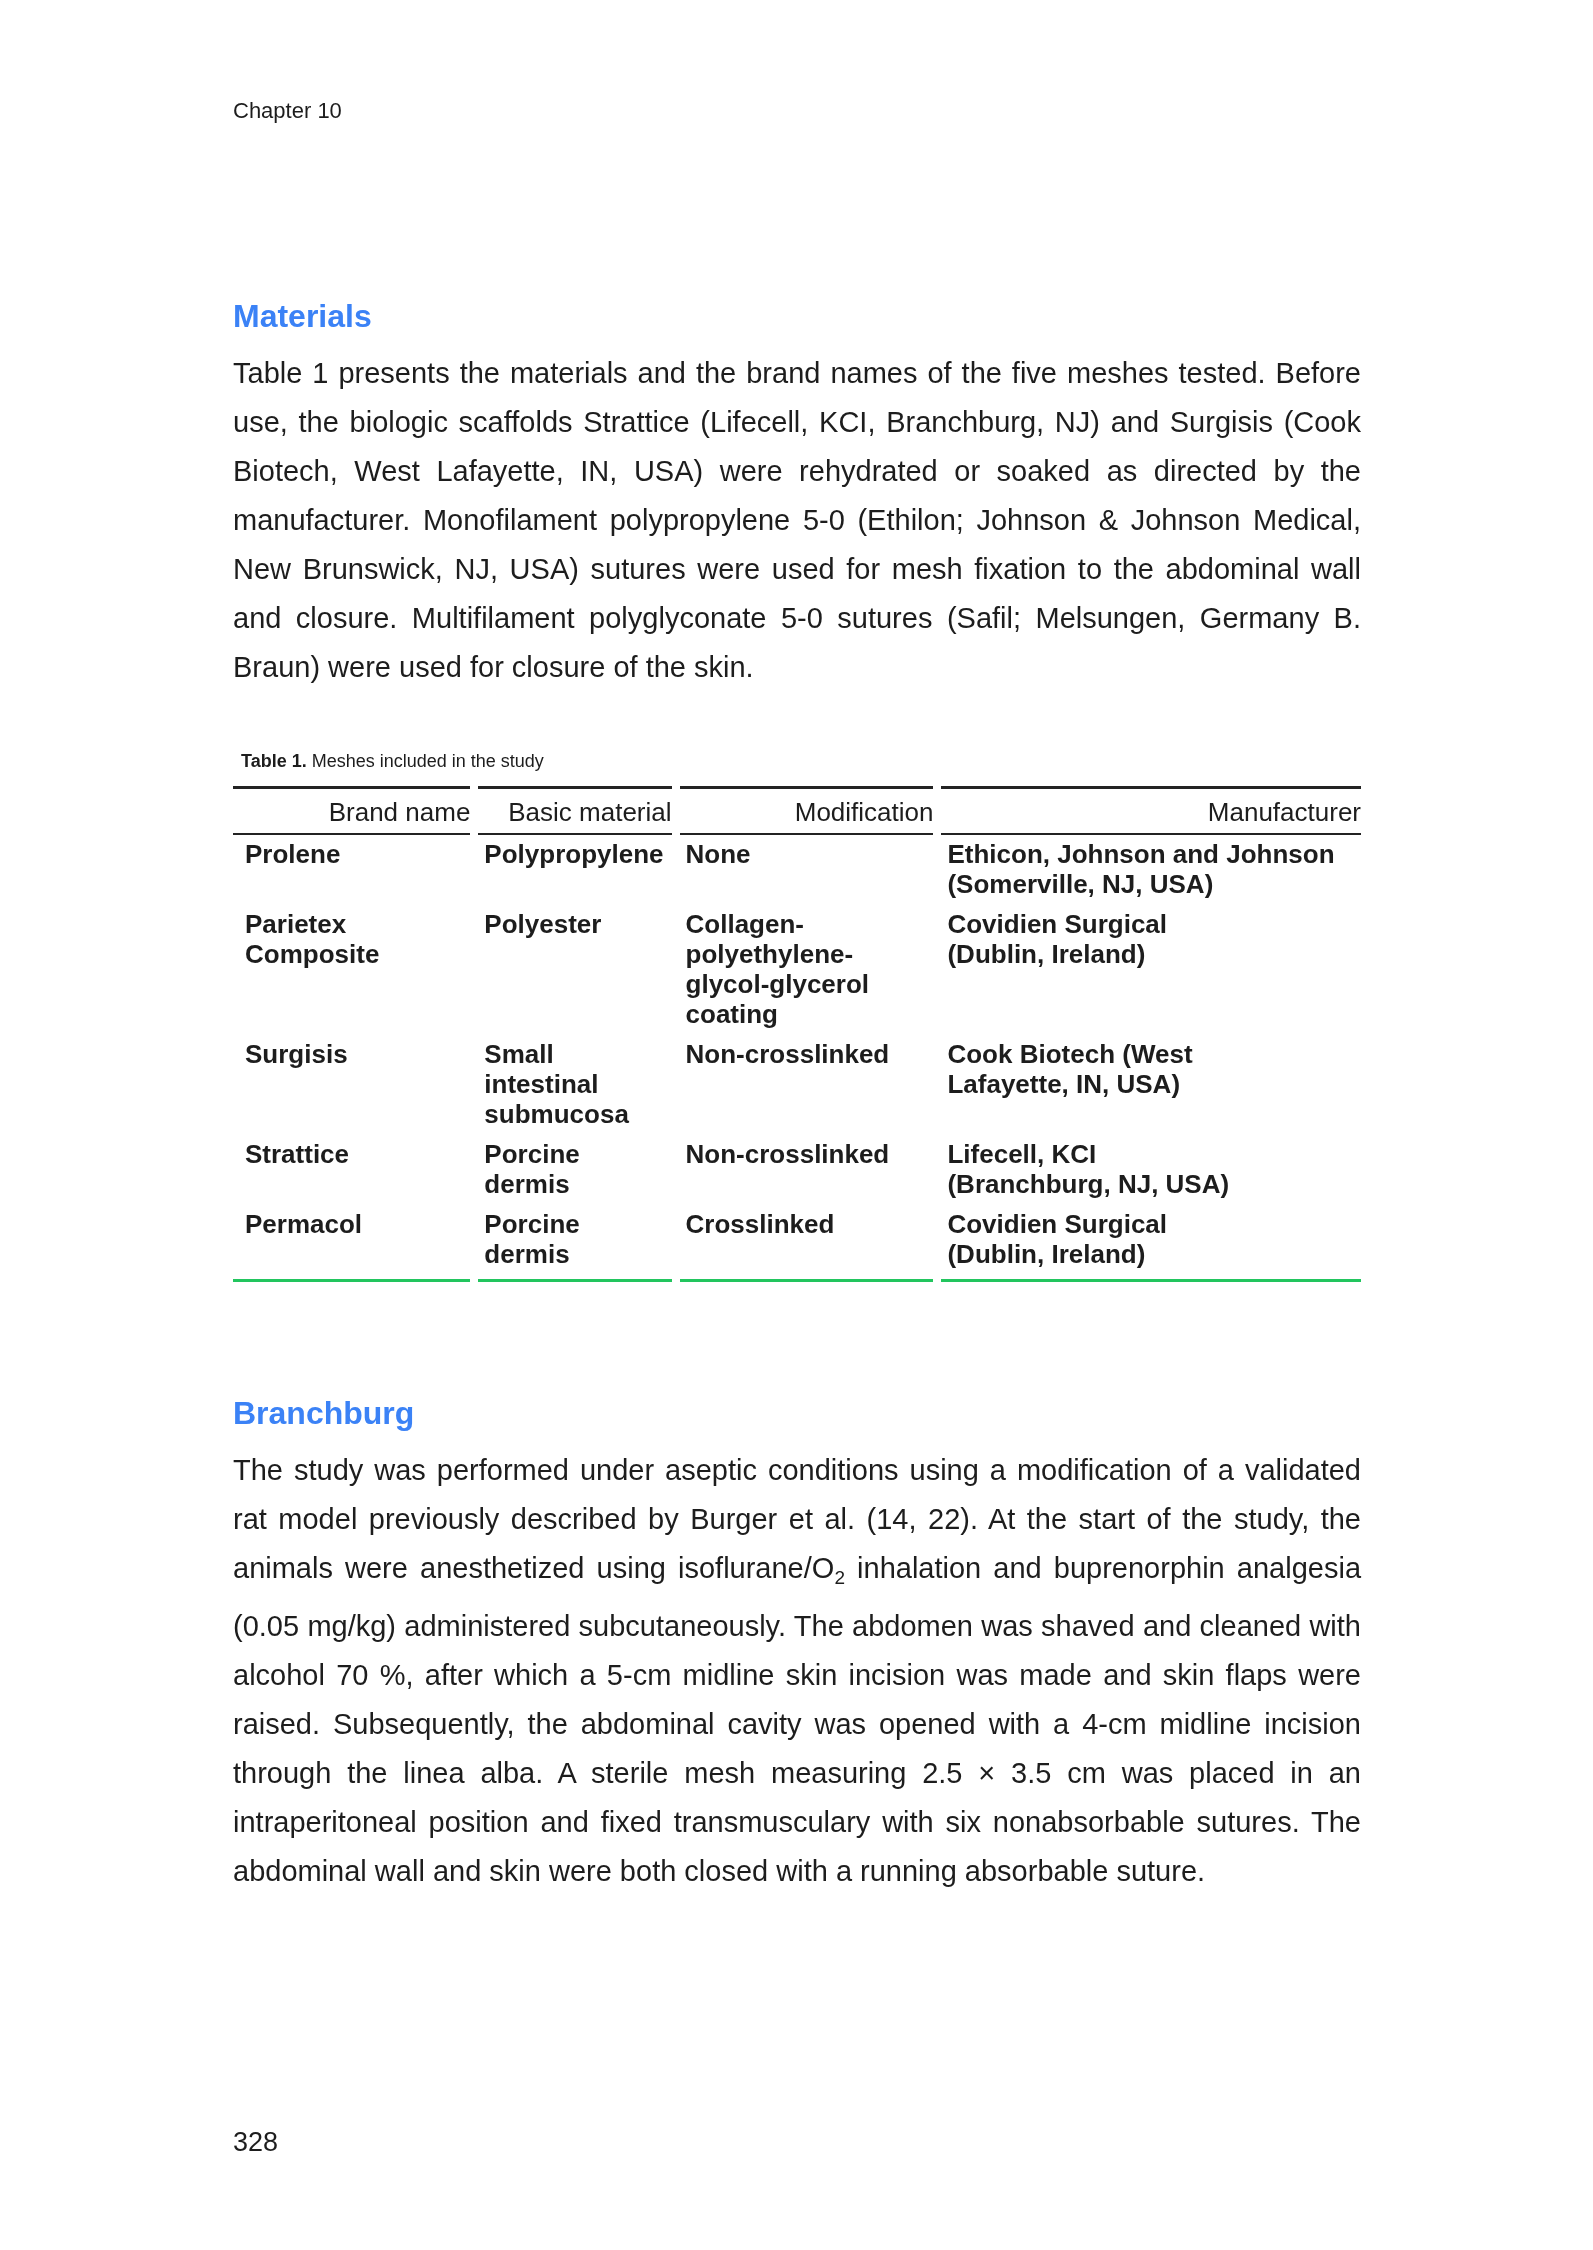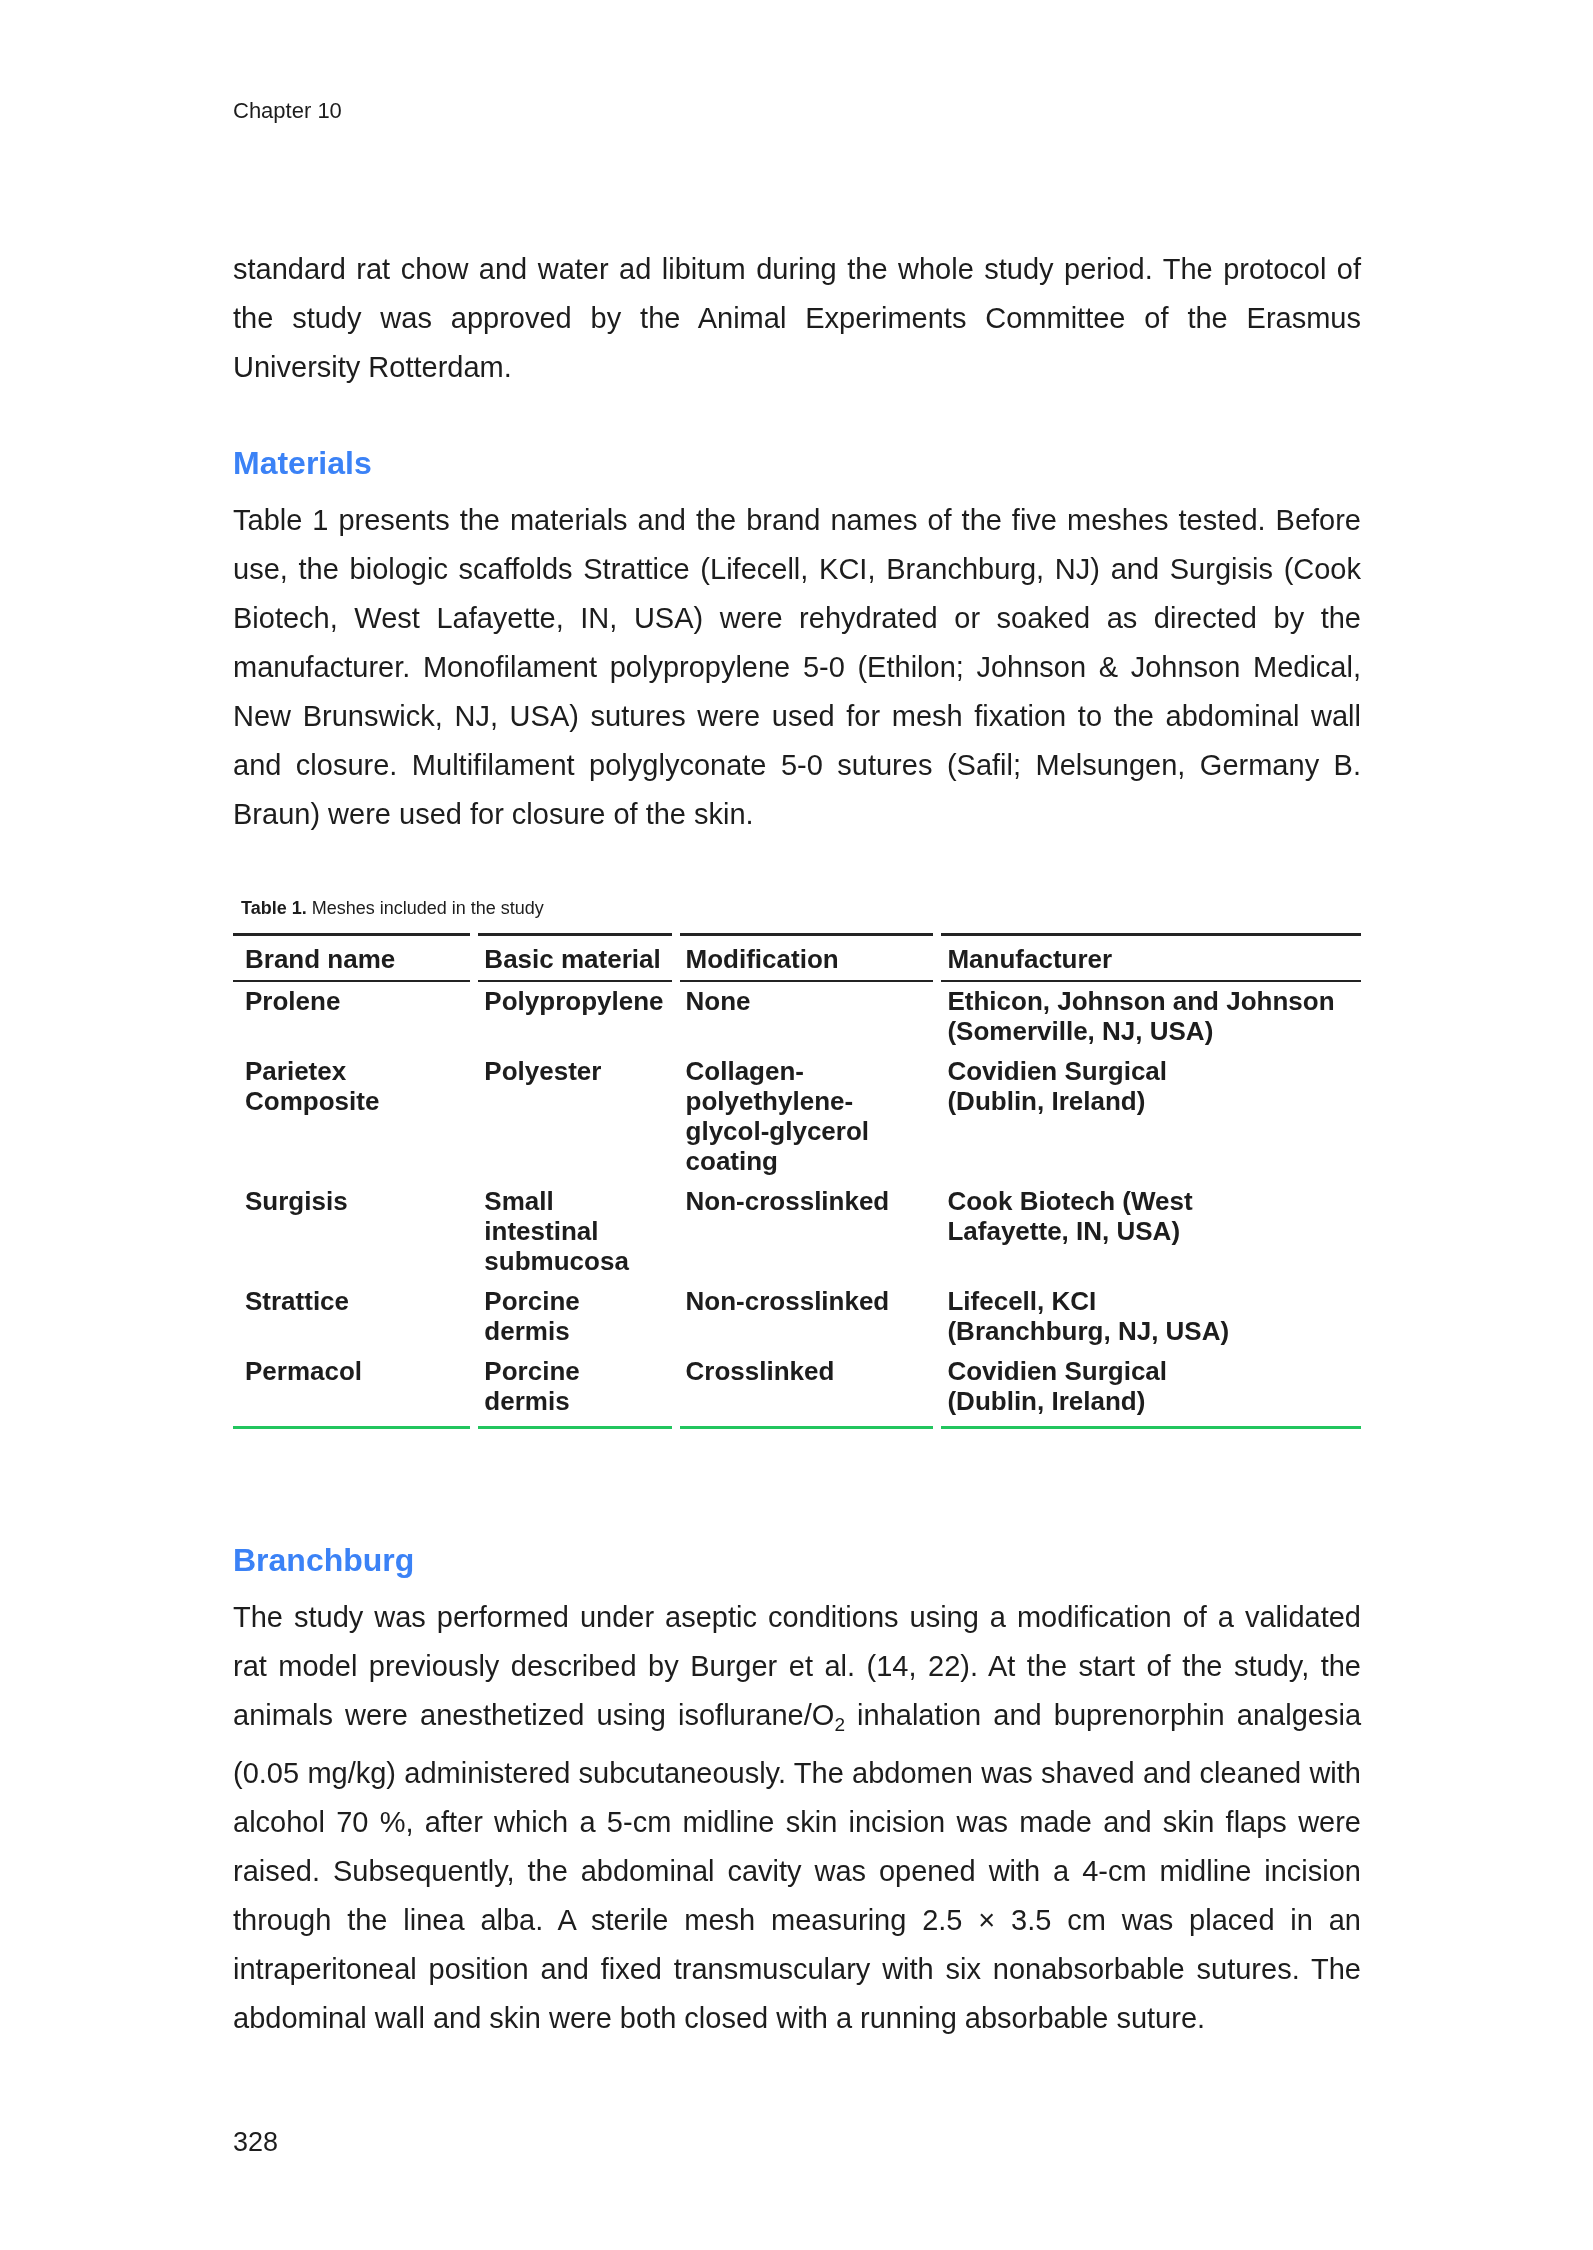--- a/index.html
+++ b/index.html
@@ -64,22 +64,22 @@
     width: calc(100% + 16px);
     margin: 10px -8px 0 -8px;
     font-size: 26px;
     line-height: 30px;
     color: #1d1d1d;
   }
   table.meshes-table col.c1 { width: 21.5%; }
   table.meshes-table col.c2 { width: 17.5%; }
   table.meshes-table col.c3 { width: 23%; }
   table.meshes-table th {
-    font-weight: bold;
-    text-align: left;
+    font-weight: normal;
+    text-align: right;
     vertical-align: top;
     padding: 8px 0 6px 6px;
     border-top: 3px solid #232323;
     border-bottom: 2px solid #232323;
     margin-top: 24px;
   }
   table.meshes-table td {
     vertical-align: top;
     text-align: left;
     padding: 4px 0 6px 6px;
@@ -118,21 +118,20 @@
 </style>
 </head>
 <body>
 
 <div class="page">
 
   <div class="chapter-label">Chapter 10</div>
 
   <main class="content">
 
-    <p class="body-text intro-paragraph">standard rat chow and water ad libitum during the whole study period. The protocol of the study was approved by the Animal Experiments Committee of the Erasmus University Rotterdam.</p>
 
     <h2 class="section-heading">Materials</h2>
 
     <p class="body-text materials-paragraph">Table 1 presents the materials and the brand names of the five meshes tested. Before use, the biologic scaffolds Strattice (Lifecell, KCI, Branchburg, NJ) and Surgisis (Cook Biotech, West Lafayette, IN, USA) were rehydrated or soaked as directed by the manufacturer. Monofilament polypropylene 5-0 (Ethilon; Johnson &amp; Johnson Medical, New Brunswick, NJ, USA) sutures were used for mesh fixation to the abdominal wall and closure. Multifilament polyglyconate 5-0 sutures (Safil; Melsungen, Germany B. Braun) were used for closure of the skin.</p>
 
     <p class="table-caption">
       <span class="caption-label">Table 1.</span><span> Meshes included in the study</span>
     </p>
 
     <table class="meshes-table">

